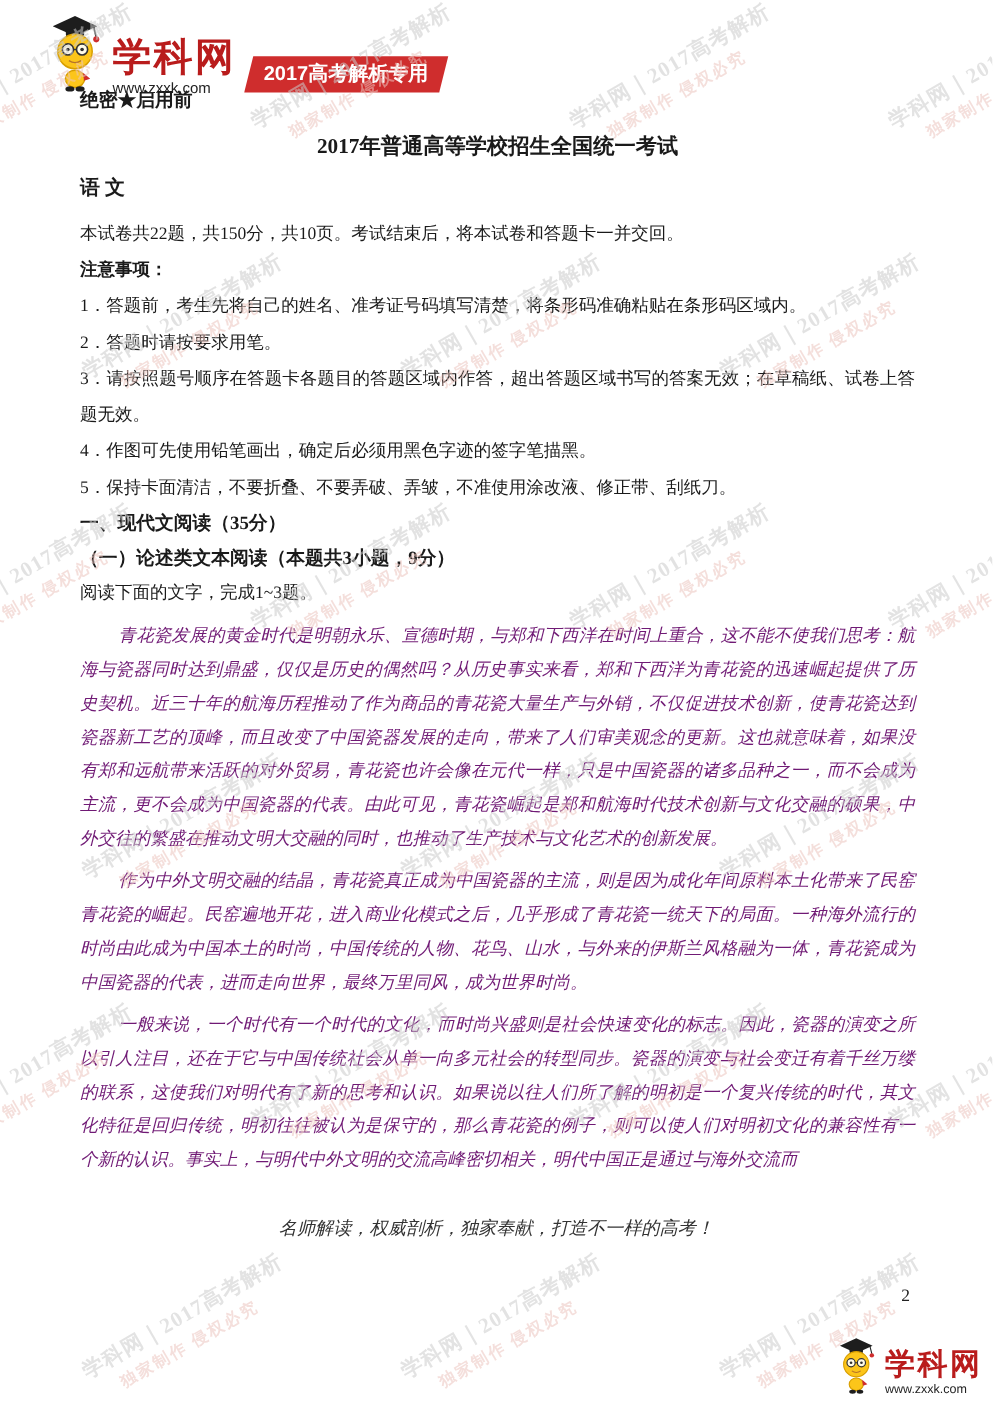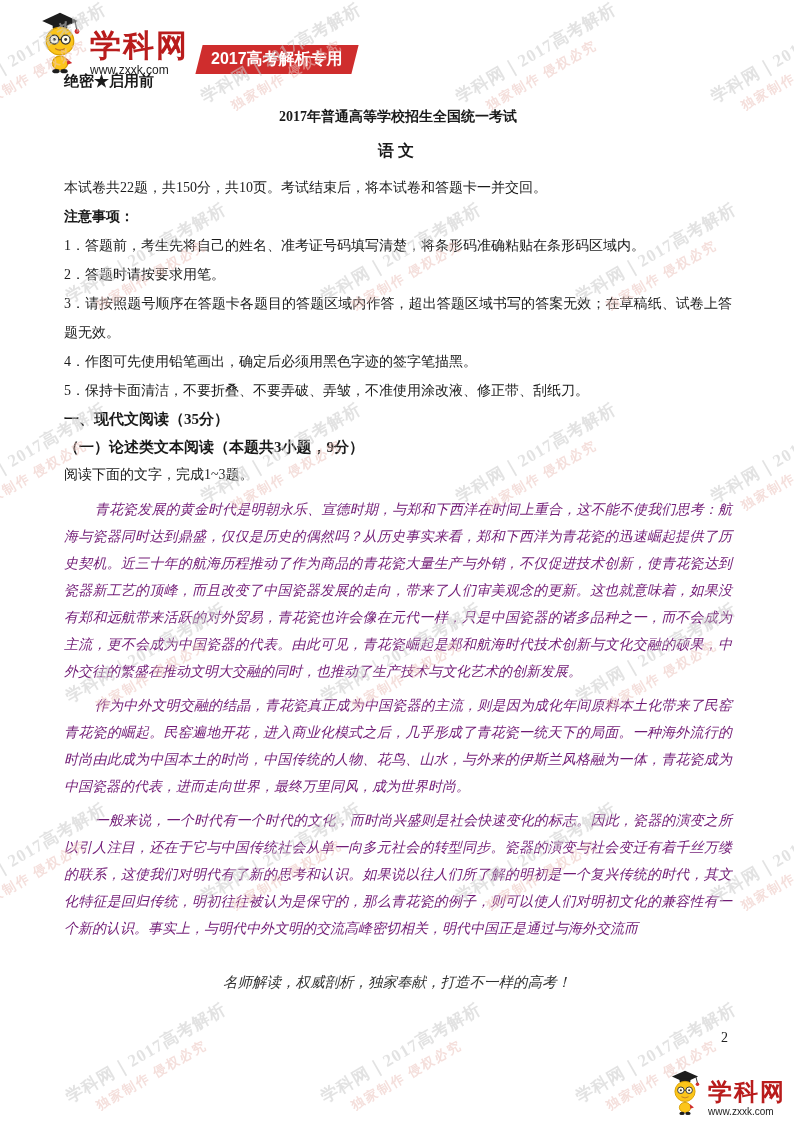--- a/index.html
+++ b/index.html
@@ -29,22 +29,22 @@
   .slogan{ text-align:right;padding-top:4px;}
   .slogan-line1{color:#c32318;font-size:17px;font-weight:bold;font-style:italic;letter-spacing:1px;
                 padding-bottom:4px;border-bottom:2px solid #c32318;
                 box-shadow:0 4px 0 -2px rgba(195,35,24,.35);white-space:nowrap;}
   .slogan-line1 .thumb{display:inline-block;vertical-align:-3px;margin:0 1px;}
   .slogan-line2{color:#4a4a4a;font-size:15px;font-weight:bold;letter-spacing:3px;margin-top:9px;}
 
   
   .doc{position:absolute;top:72px;left:64px;width:668px;z-index:1;}
   .classification{font-size:15px;font-weight:bold;line-height:18px;}
-  .title{margin:15px 0 0;font-size:14px;font-weight:bold;text-align:center;line-height:24px;}
-  .subject{margin:11px 0 0;font-size:16px;font-weight:bold;text-align:center;line-height:22px;letter-spacing:4px;}
+  .title{margin:15px 0 0;font-size:17px;font-weight:bold;text-align:center;line-height:24px;}
+  .subject{margin:11px 0 0;font-size:16px;font-weight:bold;text-align:left;line-height:22px;letter-spacing:4px;}
   .block{margin-top:11px;font-size:14px;line-height:29px;}
   .block p{margin:0;text-align:justify;}
   .bold{font-weight:bold;}
   .part-title{margin:5px 0 0;font-size:15px;font-weight:bold;text-align:center;line-height:28px;}
   .sec{margin:0;font-size:15px;font-weight:bold;line-height:28px;}
   .instr{margin:0;font-size:14px;line-height:28px;}
   .passage{margin:7px 0 0;font-size:14px;line-height:27px;text-indent:2.2em;
            text-align:justify;font-style:italic;color:#701a75;}
 
   

